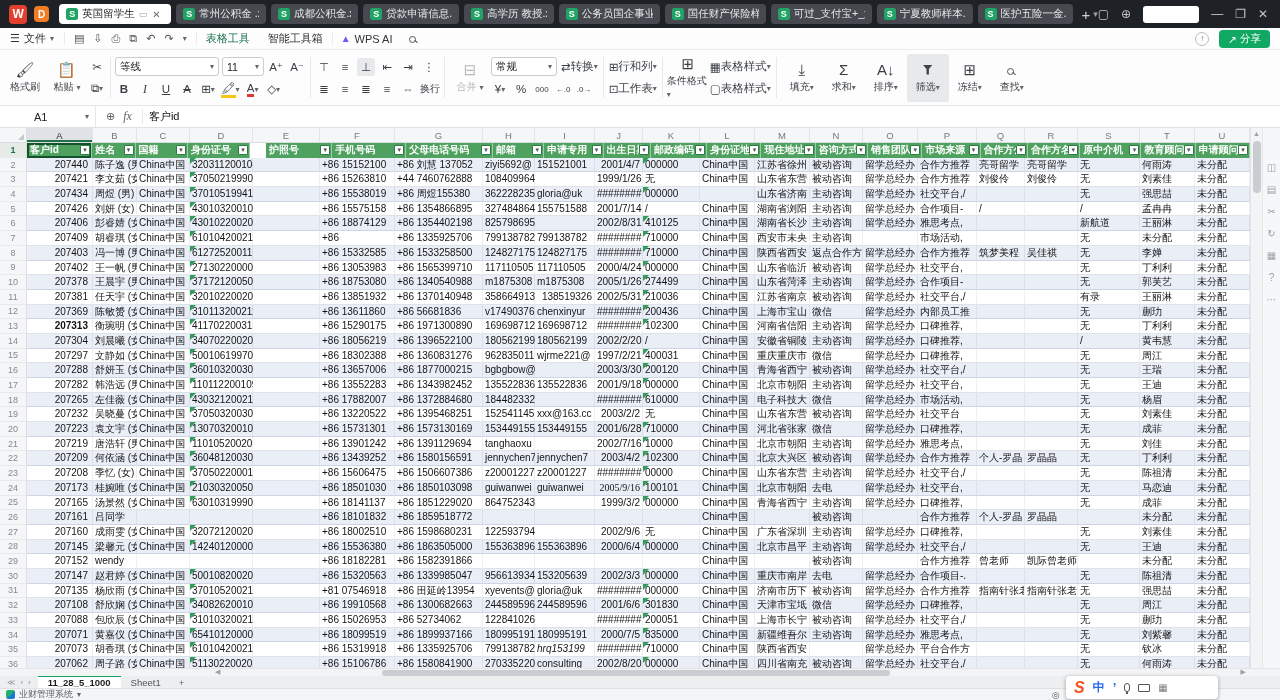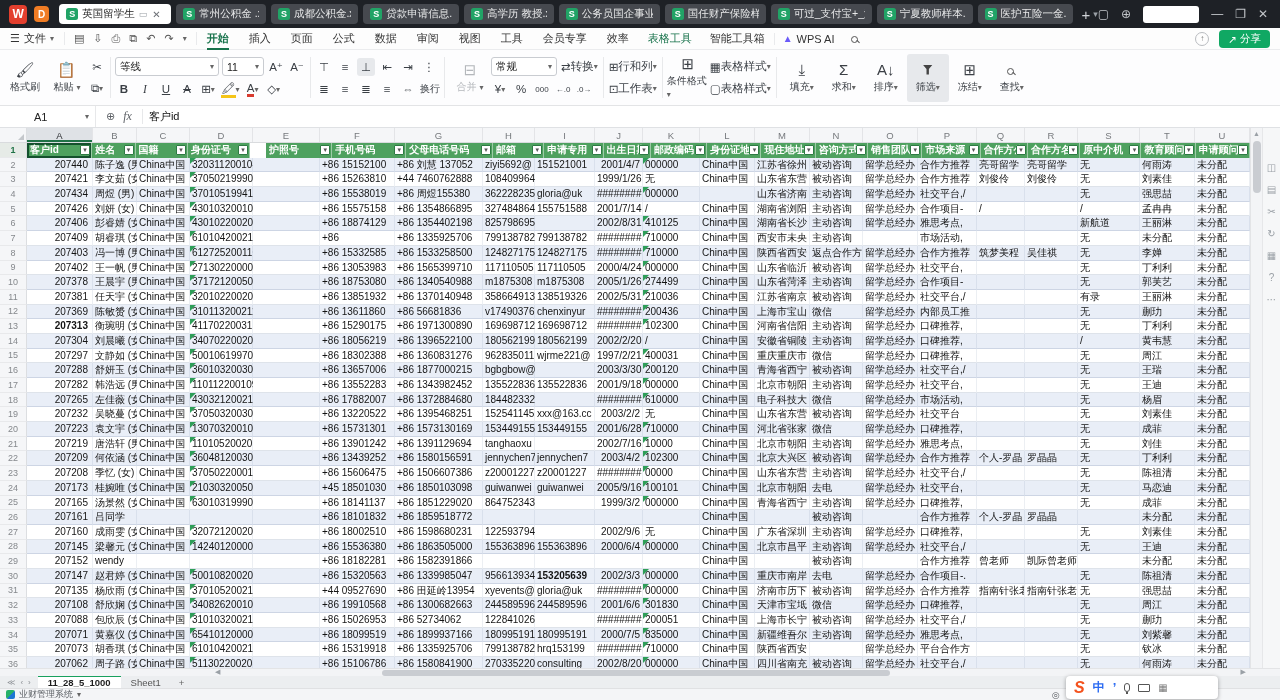--- a/index.html
+++ b/index.html
@@ -179,32 +179,20 @@
     </div>
   <div class="mb-icons">
     <span>▤</span>
     <span>⇩</span>
     <span>⎙</span>
     <span>⧉</span>
     <span>↶</span>
     <span>↷</span>
     <span class="caret">▾</span>
   </div>
-  <div class="menu-items">
-      <div class="menu-item active">开始</div>
-      <div class="menu-item">插入</div>
-      <div class="menu-item">页面</div>
-      <div class="menu-item">公式</div>
-      <div class="menu-item">数据</div>
-      <div class="menu-item">审阅</div>
-      <div class="menu-item">视图</div>
-      <div class="menu-item">工具</div>
-      <div class="menu-item">会员专享</div>
-      <div class="menu-item">效率</div>
-    </div>
   <div class="menu-green">表格工具</div>
   <div class="menu-plain">智能工具箱</div>
   <div class="ai-logo">
       <span class="ai-tri">▲</span>
       <span>WPS AI</span>
     </div>
   <div class="menu-plain"><span class="lens"></span></div>
   <div class="mb-right">
     <span class="up-circle">↑</span>
     <span class="share-btn">
@@ -689,21 +677,21 @@
         <div class="grow">
           <div class="rowhdr">11</div>
           <div class="cell c-A" style="width: 66px;">207381</div>
           <div class="cell c-B" style="width: 44px;">任天宇 (女</div>
           <div class="cell c-C" style="width: 53px;">China中国</div>
           <div class="cell c-D tri" style="width: 63px;">32010220020531242X</div>
           <div class="cell c-E" style="width: 67px;"></div>
           <div class="cell c-F" style="width: 75px;">+86 13851932</div>
           <div class="cell c-G" style="width: 88px;">+86 1370140948</div>
           <div class="cell c-H" style="width: 52px;">358664913</div>
-          <div class="cell c-I" style="width: 60px;">138519326</div>
+          <div class="cell c-I" style="width: 60px; text-align: right;">138519326</div>
           <div class="cell c-J" style="width: 48px;">2002/5/31</div>
           <div class="cell c-K tri" style="width: 57px;">210036</div>
           <div class="cell c-L" style="width: 55px;">China中国</div>
           <div class="cell c-M" style="width: 55px;">江苏省南京</div>
           <div class="cell c-N" style="width: 53px;">被动咨询</div>
           <div class="cell c-O" style="width: 55px;">留学总经办</div>
           <div class="cell c-P" style="width: 59px;">社交平台,/</div>
           <div class="cell c-Q" style="width: 48px;"></div>
           <div class="cell c-R" style="width: 53px;"></div>
           <div class="cell c-S" style="width: 62px;">有录</div>
@@ -998,25 +986,25 @@
           <div class="cell c-T" style="width: 55px;">陈祖清</div>
           <div class="cell c-U" style="width: 55px;">未分配</div>
         </div>
         <div class="grow band">
           <div class="rowhdr">24</div>
           <div class="cell c-A" style="width: 66px;">207173</div>
           <div class="cell c-B" style="width: 44px;">桂婉唯 (女</div>
           <div class="cell c-C" style="width: 53px;">China中国</div>
           <div class="cell c-D tri" style="width: 63px;">210303200509160922</div>
           <div class="cell c-E" style="width: 67px;"></div>
-          <div class="cell c-F" style="width: 75px;">+45 18501030</div>
+          <div class="cell c-F" style="width: 75px;">+86 18501030</div>
           <div class="cell c-G" style="width: 88px;">+86 1850103098</div>
           <div class="cell c-H" style="width: 52px;">guiwanwei</div>
           <div class="cell c-I" style="width: 60px;">guiwanwei</div>
-          <div class="cell c-J" style="width: 48px;">2005/9/16</div>
+          <div class="cell c-J" style="width: 48px; font-family: Liberation Serif, serif;">2005/9/16</div>
           <div class="cell c-K tri" style="width: 57px;">100101</div>
           <div class="cell c-L" style="width: 55px;">China中国</div>
           <div class="cell c-M" style="width: 55px;">北京市朝阳</div>
           <div class="cell c-N" style="width: 53px;">去电</div>
           <div class="cell c-O" style="width: 55px;">留学总经办</div>
           <div class="cell c-P" style="width: 59px;">社交平台,</div>
           <div class="cell c-Q" style="width: 48px;"></div>
           <div class="cell c-R" style="width: 53px;"></div>
           <div class="cell c-S" style="width: 62px;">无</div>
           <div class="cell c-T" style="width: 55px;">马恋迪</div>
@@ -1145,42 +1133,42 @@
         <div class="grow band">
           <div class="rowhdr">30</div>
           <div class="cell c-A" style="width: 66px;">207147</div>
           <div class="cell c-B" style="width: 44px;">赵君婷 (女</div>
           <div class="cell c-C" style="width: 53px;">China中国</div>
           <div class="cell c-D tri" style="width: 63px;">500108200203035125</div>
           <div class="cell c-E" style="width: 67px;"></div>
           <div class="cell c-F" style="width: 75px;">+86 15320563</div>
           <div class="cell c-G" style="width: 88px;">+86 1339985047</div>
           <div class="cell c-H" style="width: 52px;">956613934</div>
-          <div class="cell c-I" style="width: 60px; font-weight: bold;">153205639</div>
+          <div class="cell c-I" style="width: 60px;">153205639</div>
           <div class="cell c-J" style="width: 48px;">2002/3/3</div>
           <div class="cell c-K tri" style="width: 57px;">000000</div>
           <div class="cell c-L" style="width: 55px;">China中国</div>
           <div class="cell c-M" style="width: 55px;">重庆市南岸</div>
           <div class="cell c-N" style="width: 53px;">去电</div>
           <div class="cell c-O" style="width: 55px;">留学总经办</div>
           <div class="cell c-P" style="width: 59px;">合作项目-.</div>
           <div class="cell c-Q" style="width: 48px;"></div>
           <div class="cell c-R" style="width: 53px;"></div>
           <div class="cell c-S" style="width: 62px;">无</div>
           <div class="cell c-T" style="width: 55px;">陈祖清</div>
           <div class="cell c-U" style="width: 55px;">未分配</div>
         </div>
         <div class="grow">
           <div class="rowhdr">31</div>
           <div class="cell c-A" style="width: 66px;">207135</div>
           <div class="cell c-B" style="width: 44px;">杨欣雨 (女</div>
           <div class="cell c-C" style="width: 53px;">China中国</div>
           <div class="cell c-D tri" style="width: 63px;">370105200210270824</div>
           <div class="cell c-E" style="width: 67px;"></div>
-          <div class="cell c-F" style="width: 75px;">+44 09527690</div>
+          <div class="cell c-F" style="width: 75px;">+81 07546918</div>
           <div class="cell c-G" style="width: 88px;">+86 田延岭13954</div>
           <div class="cell c-H" style="width: 52px;">xyevents@</div>
           <div class="cell c-I" style="width: 60px;">gloria@uk</div>
           <div class="cell c-J" style="width: 48px;">########</div>
           <div class="cell c-K tri" style="width: 57px;">000000</div>
           <div class="cell c-L" style="width: 55px;">China中国</div>
           <div class="cell c-M" style="width: 55px;">济南市历下</div>
           <div class="cell c-N" style="width: 53px;">被动咨询</div>
           <div class="cell c-O" style="width: 55px;">留学总经办</div>
           <div class="cell c-P" style="width: 59px;">合作方推荐</div>
@@ -1265,21 +1253,21 @@
         <div class="grow">
           <div class="rowhdr">35</div>
           <div class="cell c-A" style="width: 66px;">207073</div>
           <div class="cell c-B" style="width: 44px;">胡香琪 (女</div>
           <div class="cell c-C" style="width: 53px;">China中国</div>
           <div class="cell c-D tri" style="width: 63px;">610104200212213421</div>
           <div class="cell c-E" style="width: 67px;"></div>
           <div class="cell c-F" style="width: 75px;">+86 15319918</div>
           <div class="cell c-G" style="width: 88px;">+86 1335925706</div>
           <div class="cell c-H" style="width: 52px;">799138782</div>
-          <div class="cell c-I" style="width: 60px;">hrq153199</div>
+          <div class="cell c-I" style="width: 60px; font-style: italic;">hrq153199</div>
           <div class="cell c-J" style="width: 48px;">########</div>
           <div class="cell c-K tri" style="width: 57px;">710000</div>
           <div class="cell c-L" style="width: 55px;">China中国</div>
           <div class="cell c-M" style="width: 55px;">陕西省西安</div>
           <div class="cell c-N" style="width: 53px;"></div>
           <div class="cell c-O" style="width: 55px;">留学总经办</div>
           <div class="cell c-P" style="width: 59px;">平台合作方</div>
           <div class="cell c-Q" style="width: 48px;"></div>
           <div class="cell c-R" style="width: 53px;"></div>
           <div class="cell c-S" style="width: 62px;">无</div>

